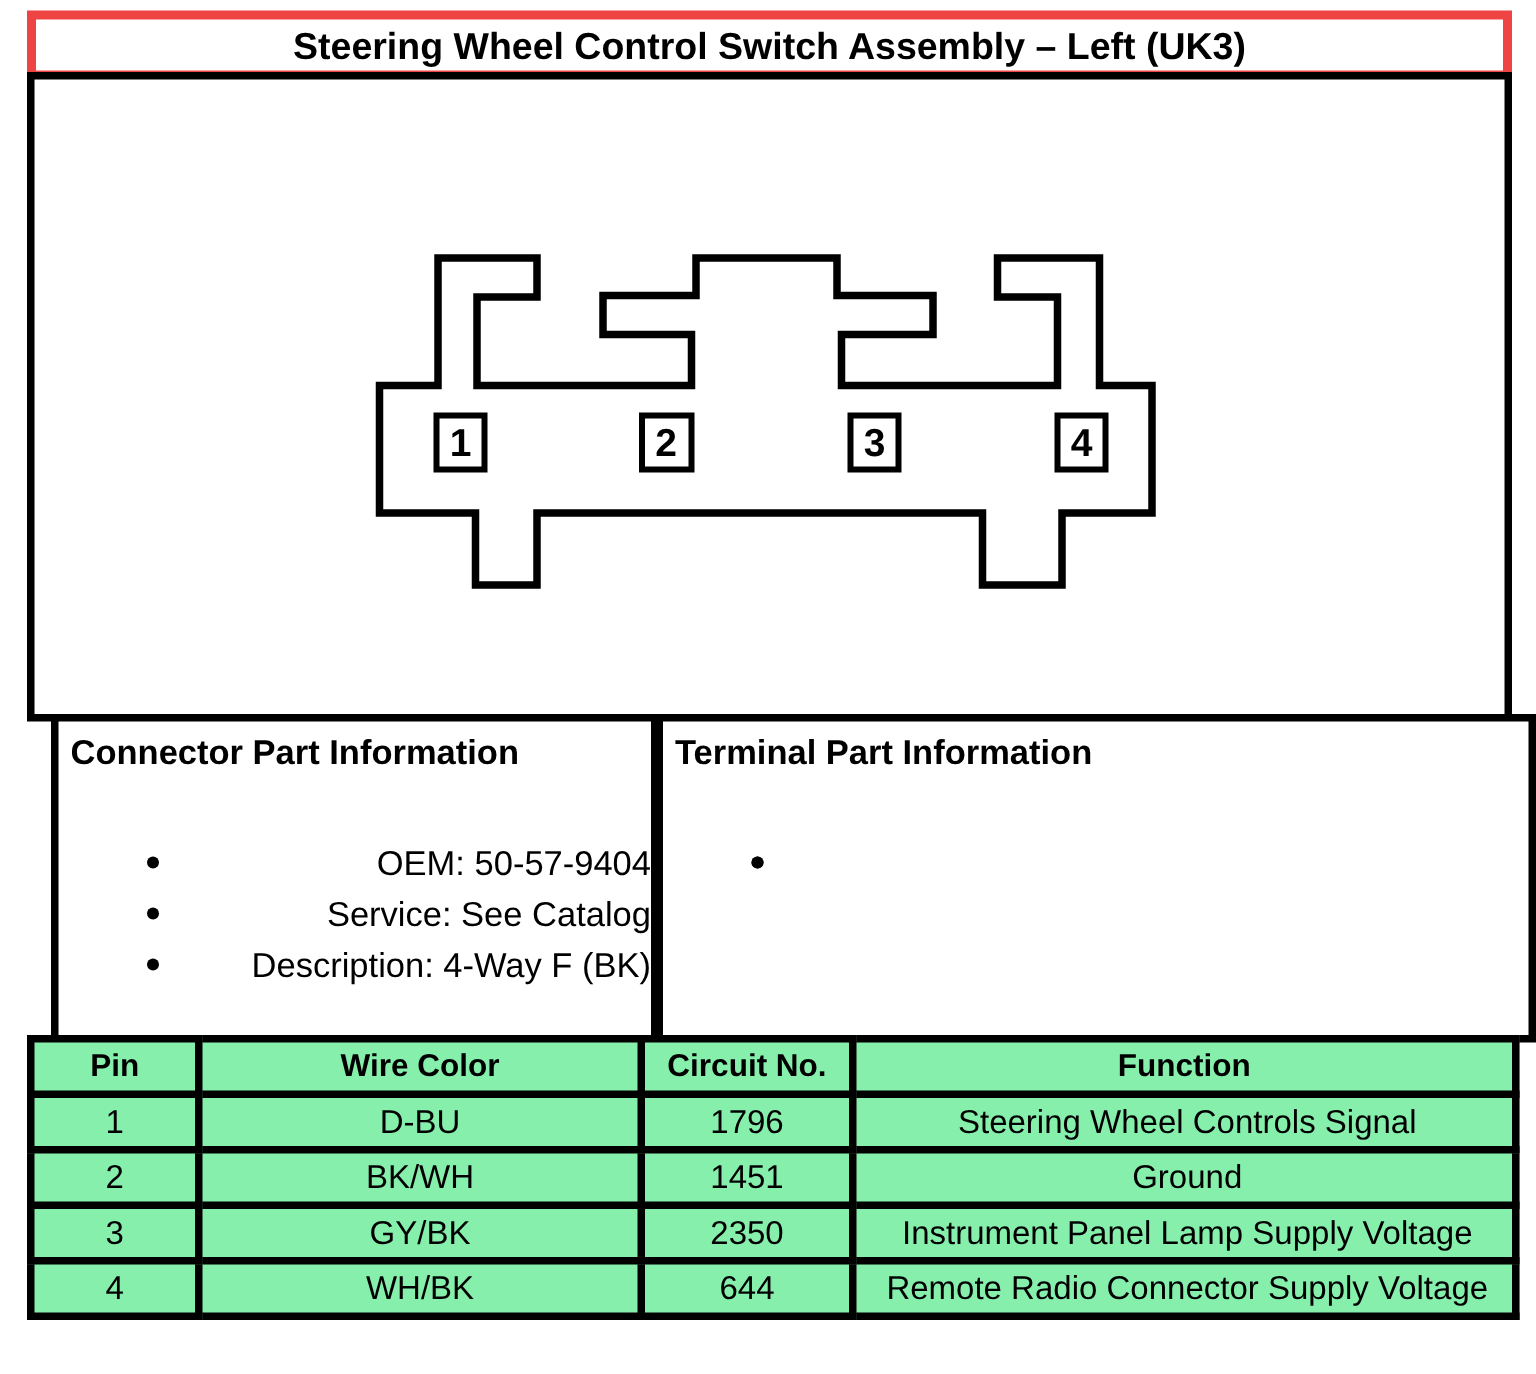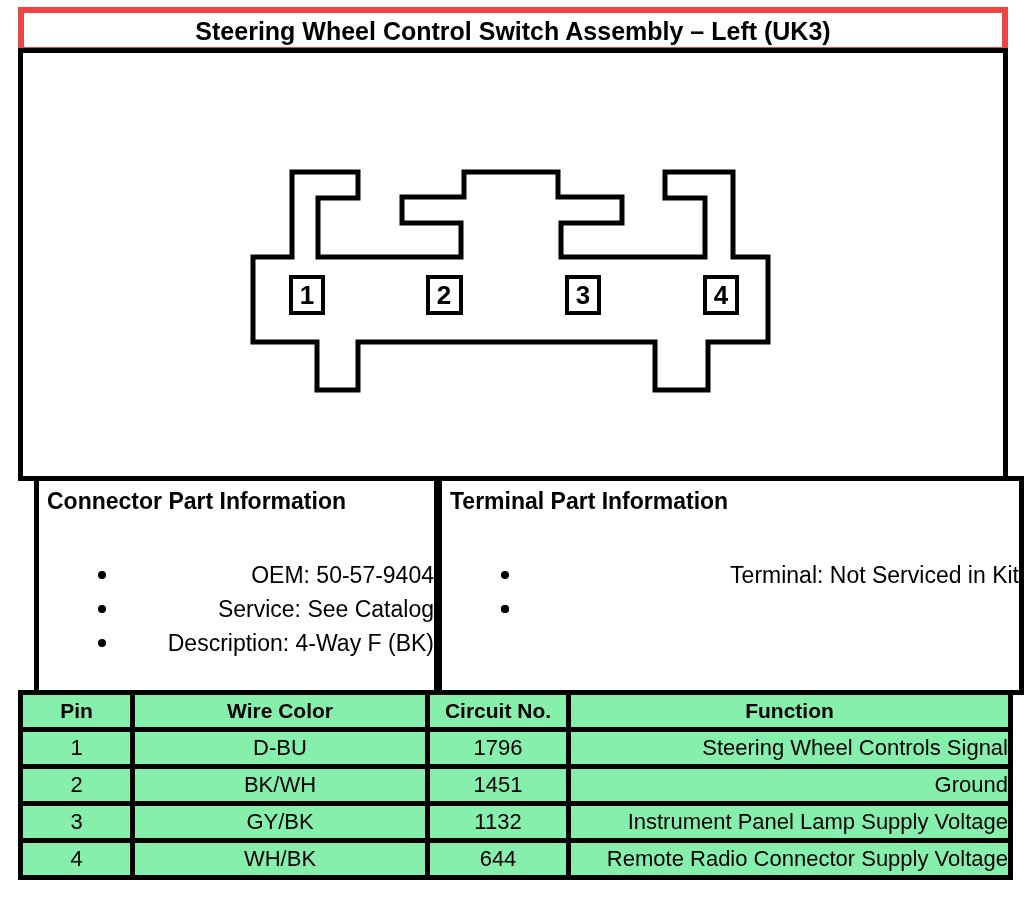--- a/index.html
+++ b/index.html
@@ -115,21 +115,21 @@
     height: 37px;
     padding: 0;
     text-align: center;
     vertical-align: middle;
     overflow: hidden;
     white-space: nowrap;
   }
   table.pin-table th { font-size: 21px; font-weight: bold; }
   table.pin-table td { font-size: 22px; }
   table.pin-table td.fn {
-    text-align: right;
+    text-align: center;
     padding-left: 4px;
   }
 </style>
 </head>
 <body>
 
 <div class="page">
   <div class="sheet">
 
     <div class="title-bar">Steering Wheel Control Switch Assembly – Left (UK3)</div>
@@ -180,24 +180,20 @@
             <span>Description: 4-Way F (BK)</span>
           </li>
         </ul>
       </div>
 
       <div class="info-box right">
         <div class="info-heading">Terminal Part Information</div>
         <ul class="bullets">
           <li>
             <span class="bullet"></span>
-            <span>Terminal: Not Serviced in Kit</span>
-          </li>
-          <li>
-            <span class="bullet"></span>
           </li>
           <li>
             <span class="bullet"></span>
           </li>
         </ul>
       </div>
 
     </div>
 
     <table class="pin-table">
@@ -224,21 +220,21 @@
         </tr>
         <tr>
           <td>2</td>
           <td>BK/WH</td>
           <td>1451</td>
           <td class="fn">Ground</td>
         </tr>
         <tr>
           <td>3</td>
           <td>GY/BK</td>
-          <td>1132</td>
+          <td>2350</td>
           <td class="fn">Instrument Panel Lamp Supply Voltage</td>
         </tr>
         <tr>
           <td>4</td>
           <td>WH/BK</td>
           <td>644</td>
           <td class="fn">Remote Radio Connector Supply Voltage</td>
         </tr>
       </tbody>
     </table>

